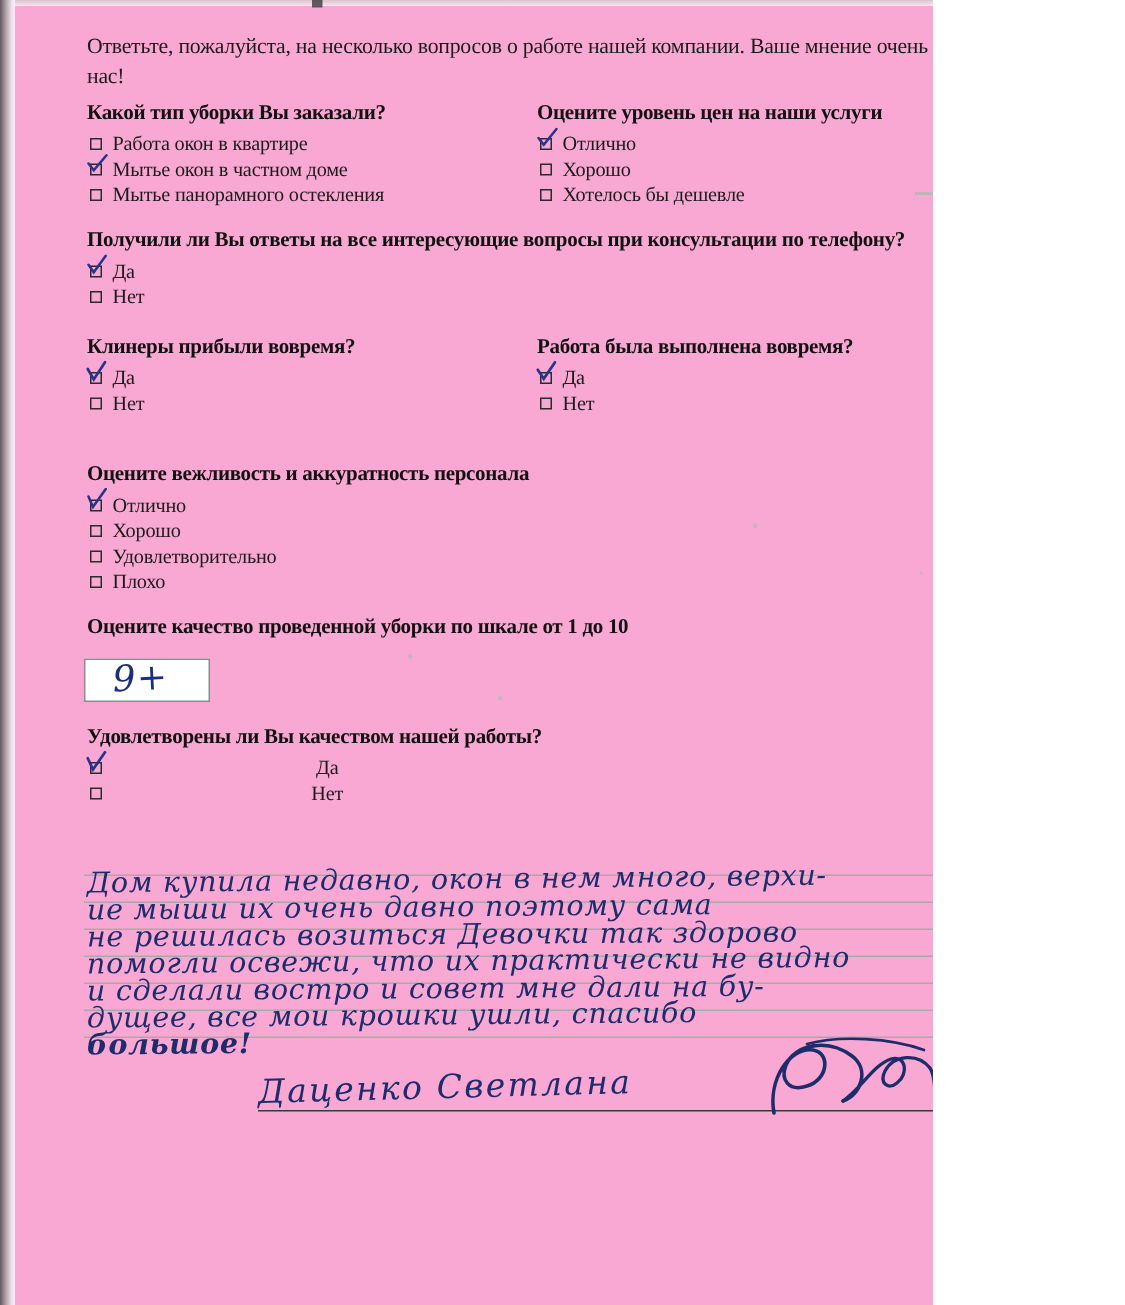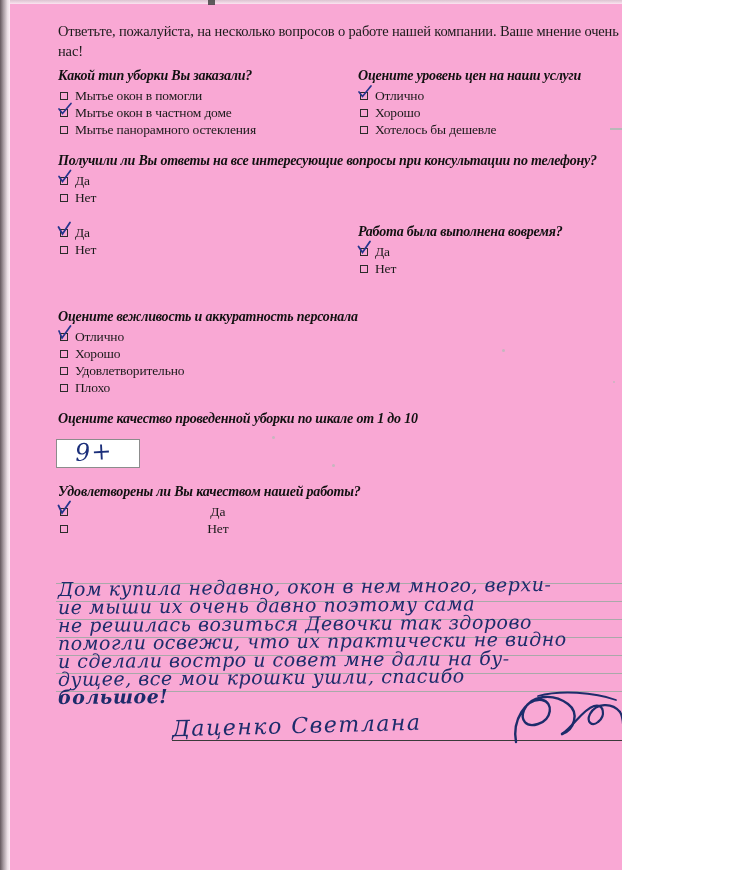--- a/index.html
+++ b/index.html
@@ -71,21 +71,20 @@
 
   .block { position: absolute; }
 
   .q-title {
     font-weight: bold;
     font-size: 14px;
     color: #111;
     letter-spacing: -0.2px;
     white-space: nowrap;
     margin-bottom: 3px;
-    font-style: italic;
   }
 
   .opt {
     position: relative;
     font-size: 13.5px;
     line-height: 17px;
     color: #1a1a1a;
     padding-left: 17px;
     letter-spacing: -0.15px;
     white-space: nowrap;
@@ -209,21 +208,21 @@
   <div class="speck" style="left:613px; top:381px; width:2px; height:2px;"></div>
 
   <div class="content">
 
     <div class="intro">Ответьте, пожалуйста, на несколько вопросов о работе нашей компании. Ваше мнение очень важно для нас!</div>
 
     <div class="block" style="left:58px; top:68px;">
       <div class="q-title">Какой тип уборки Вы заказали?</div>
       <div class="opt">
         <span class="box"></span>
-        <span>Мытье окон в помогли</span>
+        <span>Работа окон в квартире</span>
       </div>
       <div class="opt checked">
         <span class="box"></span>
         <span class="tick">
             <svg width="17" height="17" viewBox="0 0 17 17">
               <path d="M2 8 L5.5 12.5 L14 2.5" stroke="#25358c" stroke-width="1.7" fill="none" stroke-linecap="round"></path>
             </svg>
           </span>
         <span>Мытье окон в частном доме</span>
       </div>
@@ -265,20 +264,21 @@
           </span>
         <span>Да</span>
       </div>
       <div class="opt">
         <span class="box"></span>
         <span>Нет</span>
       </div>
     </div>
 
     <div class="block" style="left:58px; top:224px;">
+      <div class="q-title">Клинеры прибыли вовремя?</div>
       <div class="opt checked">
         <span class="box"></span>
         <span class="tick">
             <svg width="17" height="17" viewBox="0 0 17 17">
               <path d="M1.5 6 L5.5 13 L13 1.5" stroke="#25358c" stroke-width="1.8" fill="none" stroke-linecap="round"></path>
             </svg>
           </span>
         <span>Да</span>
       </div>
       <div class="opt">

